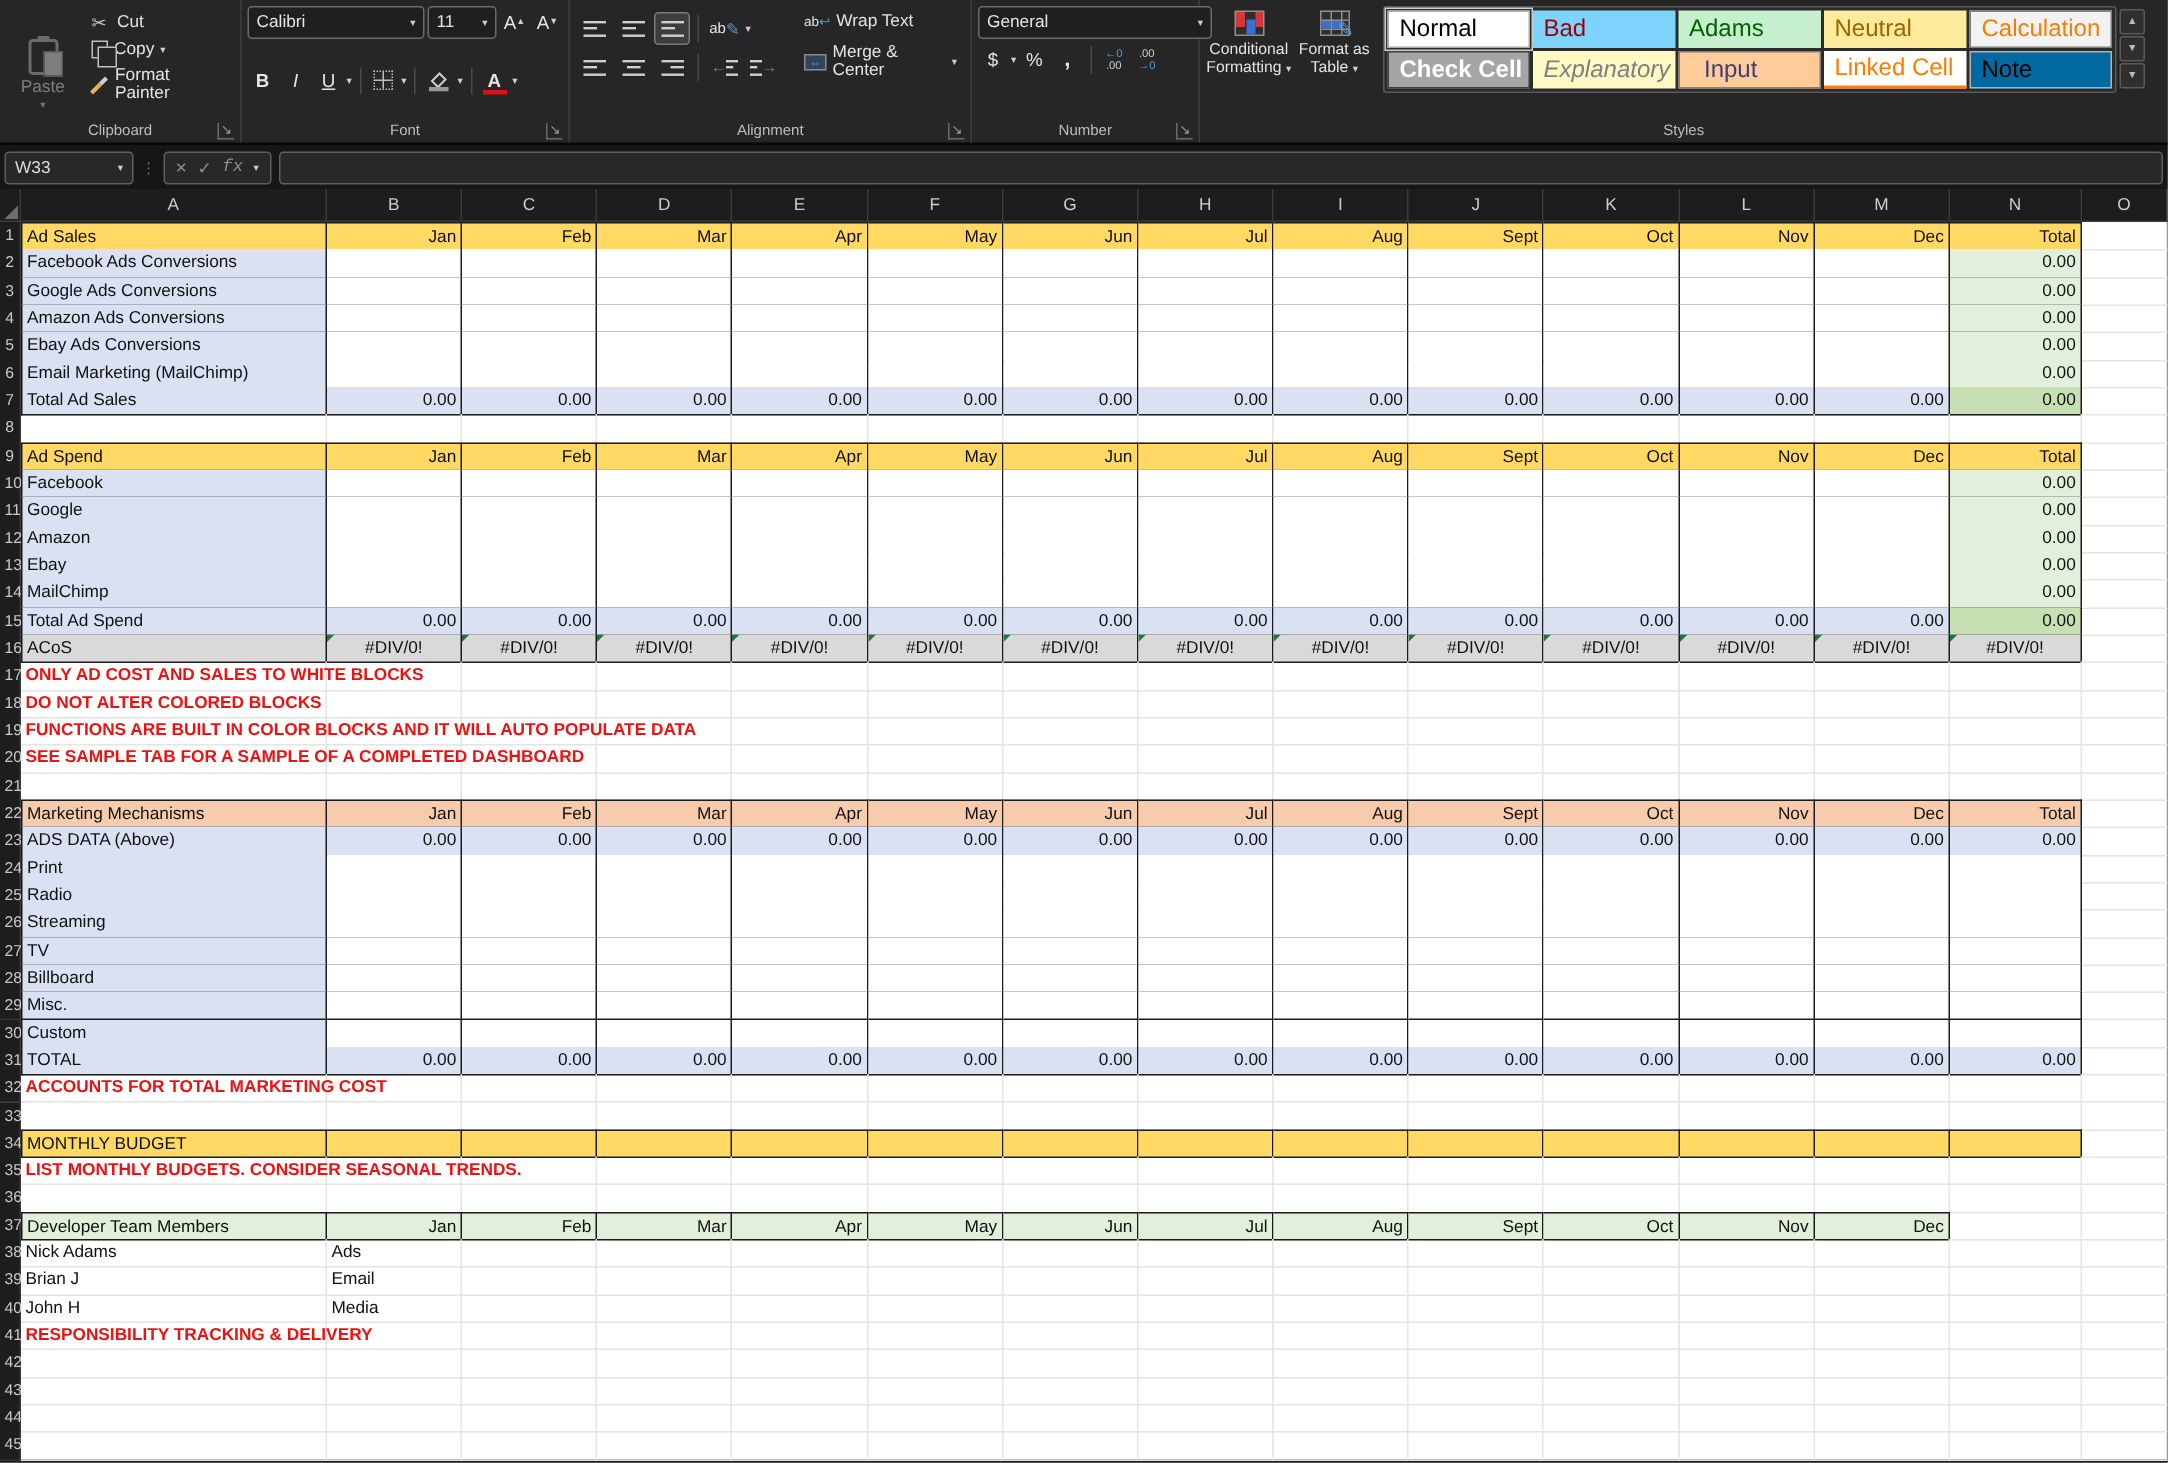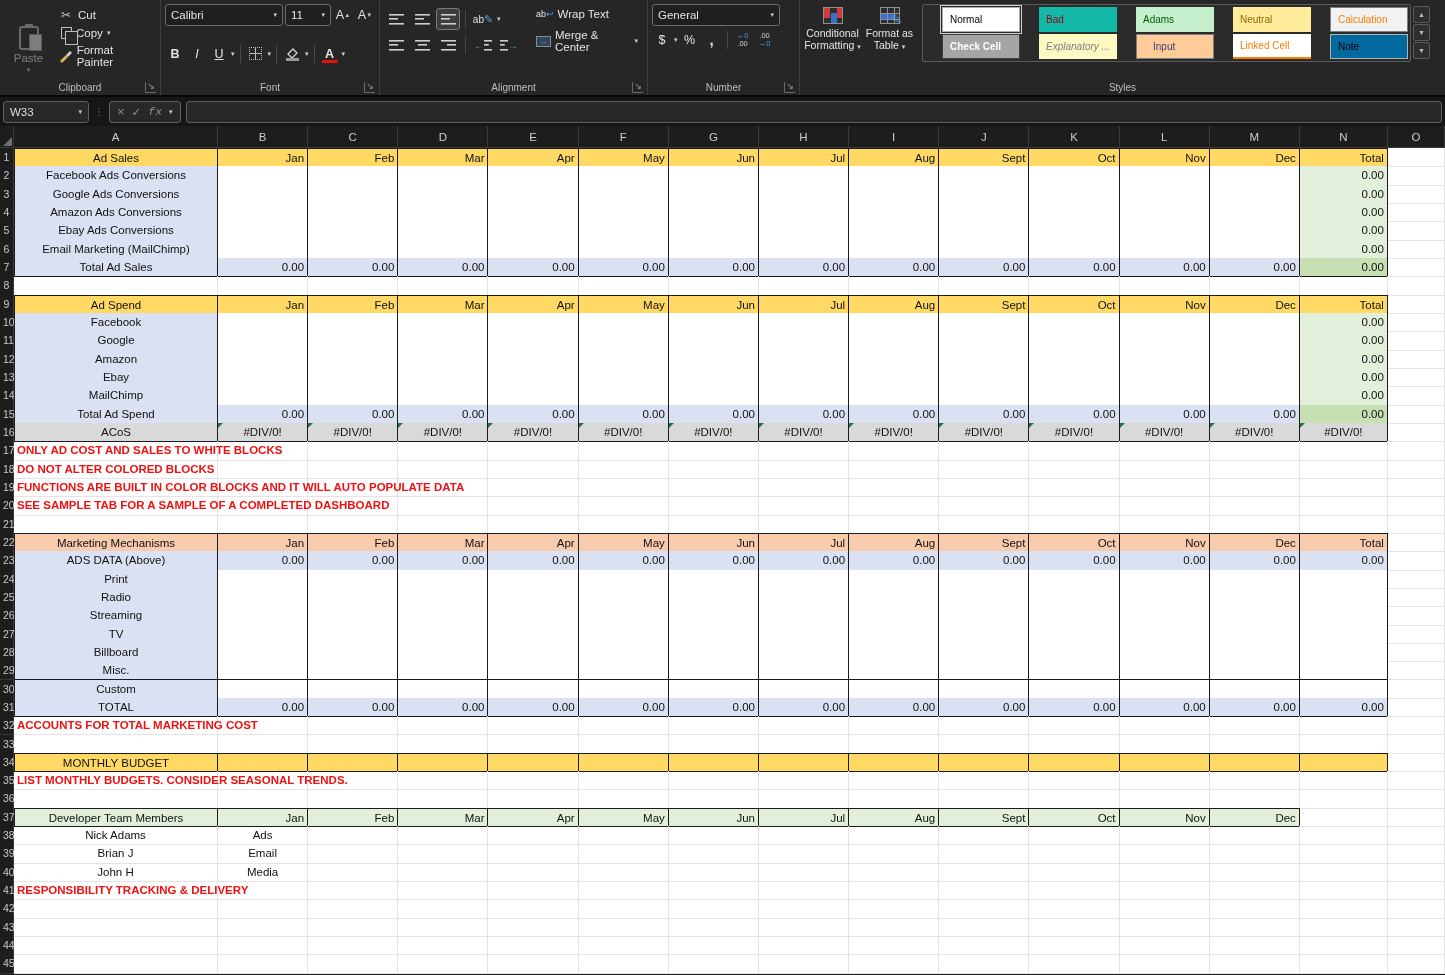--- a/index.html
+++ b/index.html
@@ -66,21 +66,21 @@
   .big-btn { width:57px; display:flex; flex-direction:column; align-items:center; justify-content:flex-start; gap:3px; padding-top:3px; font-size:10.5px; text-align:center; line-height:12px; border-radius:3px; }
   .cf-ic { position:relative; width:20px; height:17px; border:1px solid #8f8f8f; background:#2e2e2e; }
   .cf-ic i { position:absolute; display:block; }
   .fat-ic { position:relative; width:20px; height:17px; border:1px solid #8f8f8f;
     background:linear-gradient(#8f8f8f,#8f8f8f) 0 5px/100% 1px no-repeat,
                linear-gradient(#8f8f8f,#8f8f8f) 0 11px/100% 1px no-repeat,
                linear-gradient(#8f8f8f,#8f8f8f) 6px 0/1px 100% no-repeat,
                linear-gradient(#8f8f8f,#8f8f8f) 13px 0/1px 100% no-repeat, #2e2e2e; }
   .fat-pen { position:absolute; right:-4px; bottom:-3px; color:#4a9edb; font-size:13px; transform:rotate(0deg); }
   .gallery { display:grid; grid-template-columns:repeat(5,95px); grid-template-rows:25px 25px; gap:2px; background:#2b2b2b; padding:2px; border:1px solid #5a5a5a; border-radius:2px; margin-left:4px; align-self:flex-start; }
-  .st-cell { display:flex; align-items:center; padding:0 7px; font-size:10px; white-space:nowrap; overflow:hidden; cursor:default;margin-left:17px; }
+  .st-cell { display:flex; align-items:center; padding:0 7px; font-size:16px; white-space:nowrap; overflow:hidden; cursor:default; }
   .gal-scroll { display:flex; flex-direction:column; gap:1px; margin-left:2px; align-self:flex-start; padding-top:2px; }
   .gal-scroll span { width:17px; height:17px; border:1px solid #5a5a5a; background:#2f2f2f; color:#bdbdbd; font-size:7px; display:flex; align-items:center; justify-content:center; border-radius:2px; }
 
   
   .fbar { height:29px; background:#161616; display:flex; align-items:center; padding:0 3px; gap:5px; }
   .namebox { width:86px; height:22px; background:#282828; border:1px solid #5f5f5f; border-radius:3px; color:#dcdcdc; font-size:11.5px; display:flex; align-items:center; justify-content:space-between; padding:0 6px; }
   .dots { color:#6f6f6f; font-size:10px; }
   .fxbox { height:22px; background:#282828; border:1px solid #5f5f5f; border-radius:3px; display:flex; align-items:center; gap:7px; padding:0 7px; color:#8f8f8f; font-size:11.5px; }
   .fx { font-style:italic; font-family:Liberation Mono, monospace; }
   .finput { flex:1; height:22px; background:#282828; border:1px solid #5f5f5f; border-radius:3px; color:#dcdcdc; font-size:11.5px; padding:0 6px; line-height:20px; }
@@ -89,21 +89,21 @@
   .sheet { background:#ffffff; }
   :root { --gtc: 14px 204px repeat(12, 90.1667px) 88px minmax(0,1fr); }
   .hdr-row, .row { display:grid; grid-template-columns:var(--gtc); }
   .hdr-row { height:22px; background:#1d1d1d; }
   .hdr-cell { color:#cdcdcd; font-size:11.5px; display:flex; align-items:center; justify-content:center; border-right:1px solid #3a3a3a; border-bottom:1px solid #3a3a3a; }
   .corner { position:relative; border-right:1px solid #3a3a3a; border-bottom:1px solid #3a3a3a; background:#1d1d1d; }
   .corner::after { content:''; position:absolute; right:1px; bottom:1px; border-left:9px solid transparent; border-bottom:9px solid #6f6f6f; }
   .row { height:18.333px; }
   .c { position:relative; font-size:11.5px; color:#111; line-height:18px; padding:0 3px; white-space:nowrap; overflow:hidden; }
   .rh { background:#1d1d1d; color:#c9c9c9; font-size:10.5px; text-align:center; border-right:1px solid #3a3a3a; border-bottom:1px solid #343434; overflow:visible; line-height:18.3px; }
-  .al { text-align:center; } .ar { text-align:right; } .ac { text-align:center; }
+  .al { text-align:left; } .ar { text-align:right; } .ac { text-align:center; }
   .pl { border-right:1px solid #e4e4e4; border-bottom:1px solid #e4e4e4; }
   .bd { border-right:1px solid #1b1b1b; border-bottom:1px solid #1b1b1b; }
   .bl { border-left:1px solid #1b1b1b; }
   .bt { border-top:1px solid #1b1b1b; }
   .f-gold { background:#FFD964; } .f-blue { background:#D9E1F2; } .f-peach { background:#F8CBAD; }
   .f-grey { background:#D9D9D9; } .f-lgreen { background:#E2EFDA; } .f-dgreen { background:#C6E0B4; }
   .f-white { background:#ffffff; }
   .tri::before { content:''; position:absolute; top:0; left:0; border-top:5px solid #217346; border-right:5px solid transparent; }
   .note-cell { overflow:visible; position:relative; }
   .note { position:absolute; left:3px; top:0; color:#EE1111; font-weight:bold; white-space:nowrap; z-index:2; }
@@ -236,21 +236,21 @@
           <span class="chev">▾</span>
         </div>
       </div>
     </div>
     <div class="grp-label">Alignment</div>
     <span class="launcher">↘</span>
   </div>
 
   <div class="grp grp-number">
     <div class="grp-content">
-      <div class="combo" style="width:128px">
+      <div class="combo" style="width:156px">
         <span>General</span>
         <span class="chev">▾</span>
       </div>
       <div class="row-h">
         <span class="fbtn">$</span>
         <span class="chev">▾</span>
         <span class="fbtn">%</span>
         <span class="fbtn" style="font-weight:bold;font-size:15px">,</span>
         <span class="vsep"></span>
         <span class="fbtn dec">
@@ -280,21 +280,21 @@
       <div class="big-btn">
         <span class="fat-ic">
           <i style="position:absolute;left:0;top:6px;width:6px;height:5px;background:#3a6fd2;display:block"></i>
           <i style="position:absolute;left:7px;top:6px;width:6px;height:5px;background:#3a6fd2;display:block"></i>
           <span class="fat-pen">✎</span>
         </span>
         <span><span>Format as</span><br><span>Table</span> <span class="chev">▾</span></span>
       </div>
       <div class="gallery">
           <div class="st-cell" style="background: rgb(255, 255, 255); color: rgb(0, 0, 0); border: 1px solid rgb(171, 171, 171); outline: rgb(207, 207, 207) solid 1px; outline-offset: 1px;">Normal</div>
-          <div class="st-cell" style="background: #14b8a6; color: rgb(156, 0, 6);">Bad</div>
+          <div class="st-cell" style="background: #7dd3fc; color: rgb(156, 0, 6);">Bad</div>
           <div class="st-cell" style="background: rgb(198, 239, 206); color: rgb(0, 97, 0);">Adams</div>
           <div class="st-cell" style="background: rgb(255, 235, 156); color: rgb(156, 101, 0);">Neutral</div>
           <div class="st-cell" style="background: rgb(242, 242, 242); color: rgb(250, 125, 0); border: 1px solid rgb(127, 127, 127);">Calculation</div>
           <div class="st-cell" style="background: rgb(165, 165, 165); color: rgb(255, 255, 255); border: 1px solid rgb(63, 63, 63); font-weight: bold;">Check Cell</div>
           <div class="st-cell" style="background: #fef9c3; color: rgb(127, 127, 127); font-style: italic;">Explanatory ...</div>
           <div class="st-cell" style="background: rgb(255, 204, 153); color: rgb(63, 63, 118); border: 1px solid rgb(127, 127, 127); padding-left: 16px;">Input</div>
           <div class="st-cell" style="background: rgb(255, 255, 255); color: rgb(250, 125, 0); border-bottom: 2px solid rgb(255, 128, 1);">Linked Cell</div>
           <div class="st-cell" style="background: #0369a1; color: rgb(0, 0, 0); border: 1px solid rgb(178, 178, 178);">Note</div>
         </div>
       <div class="gal-scroll">

